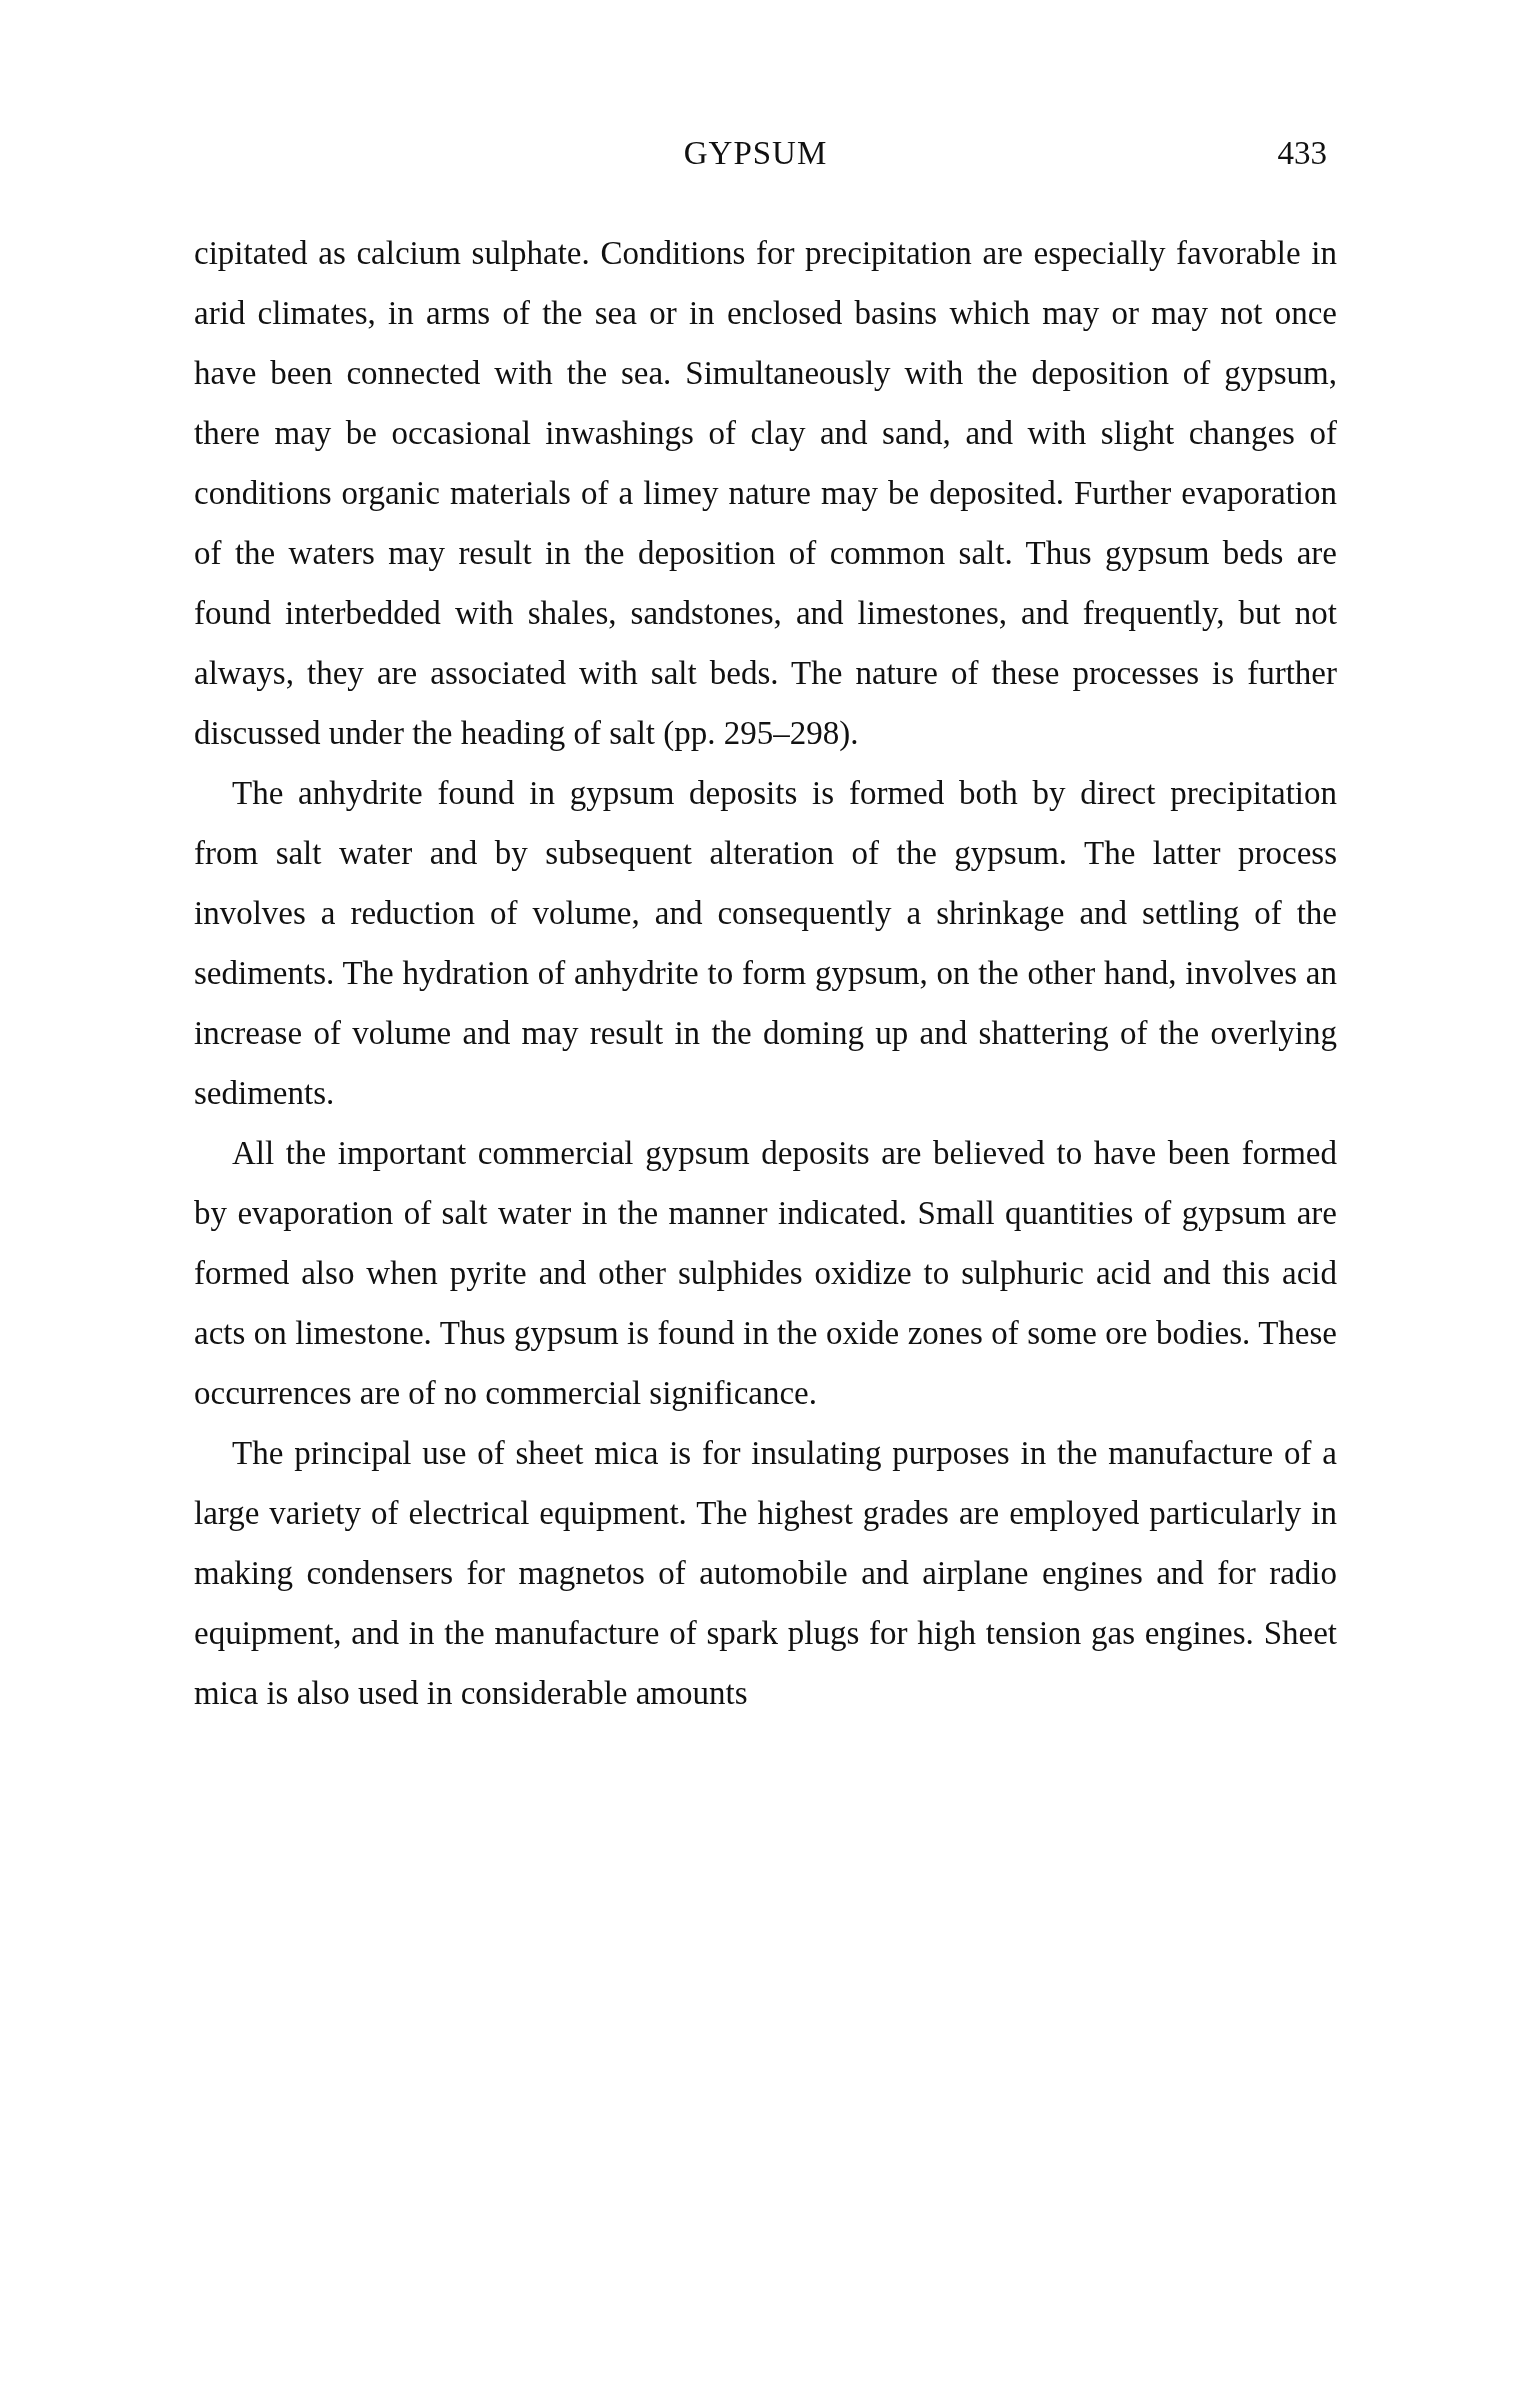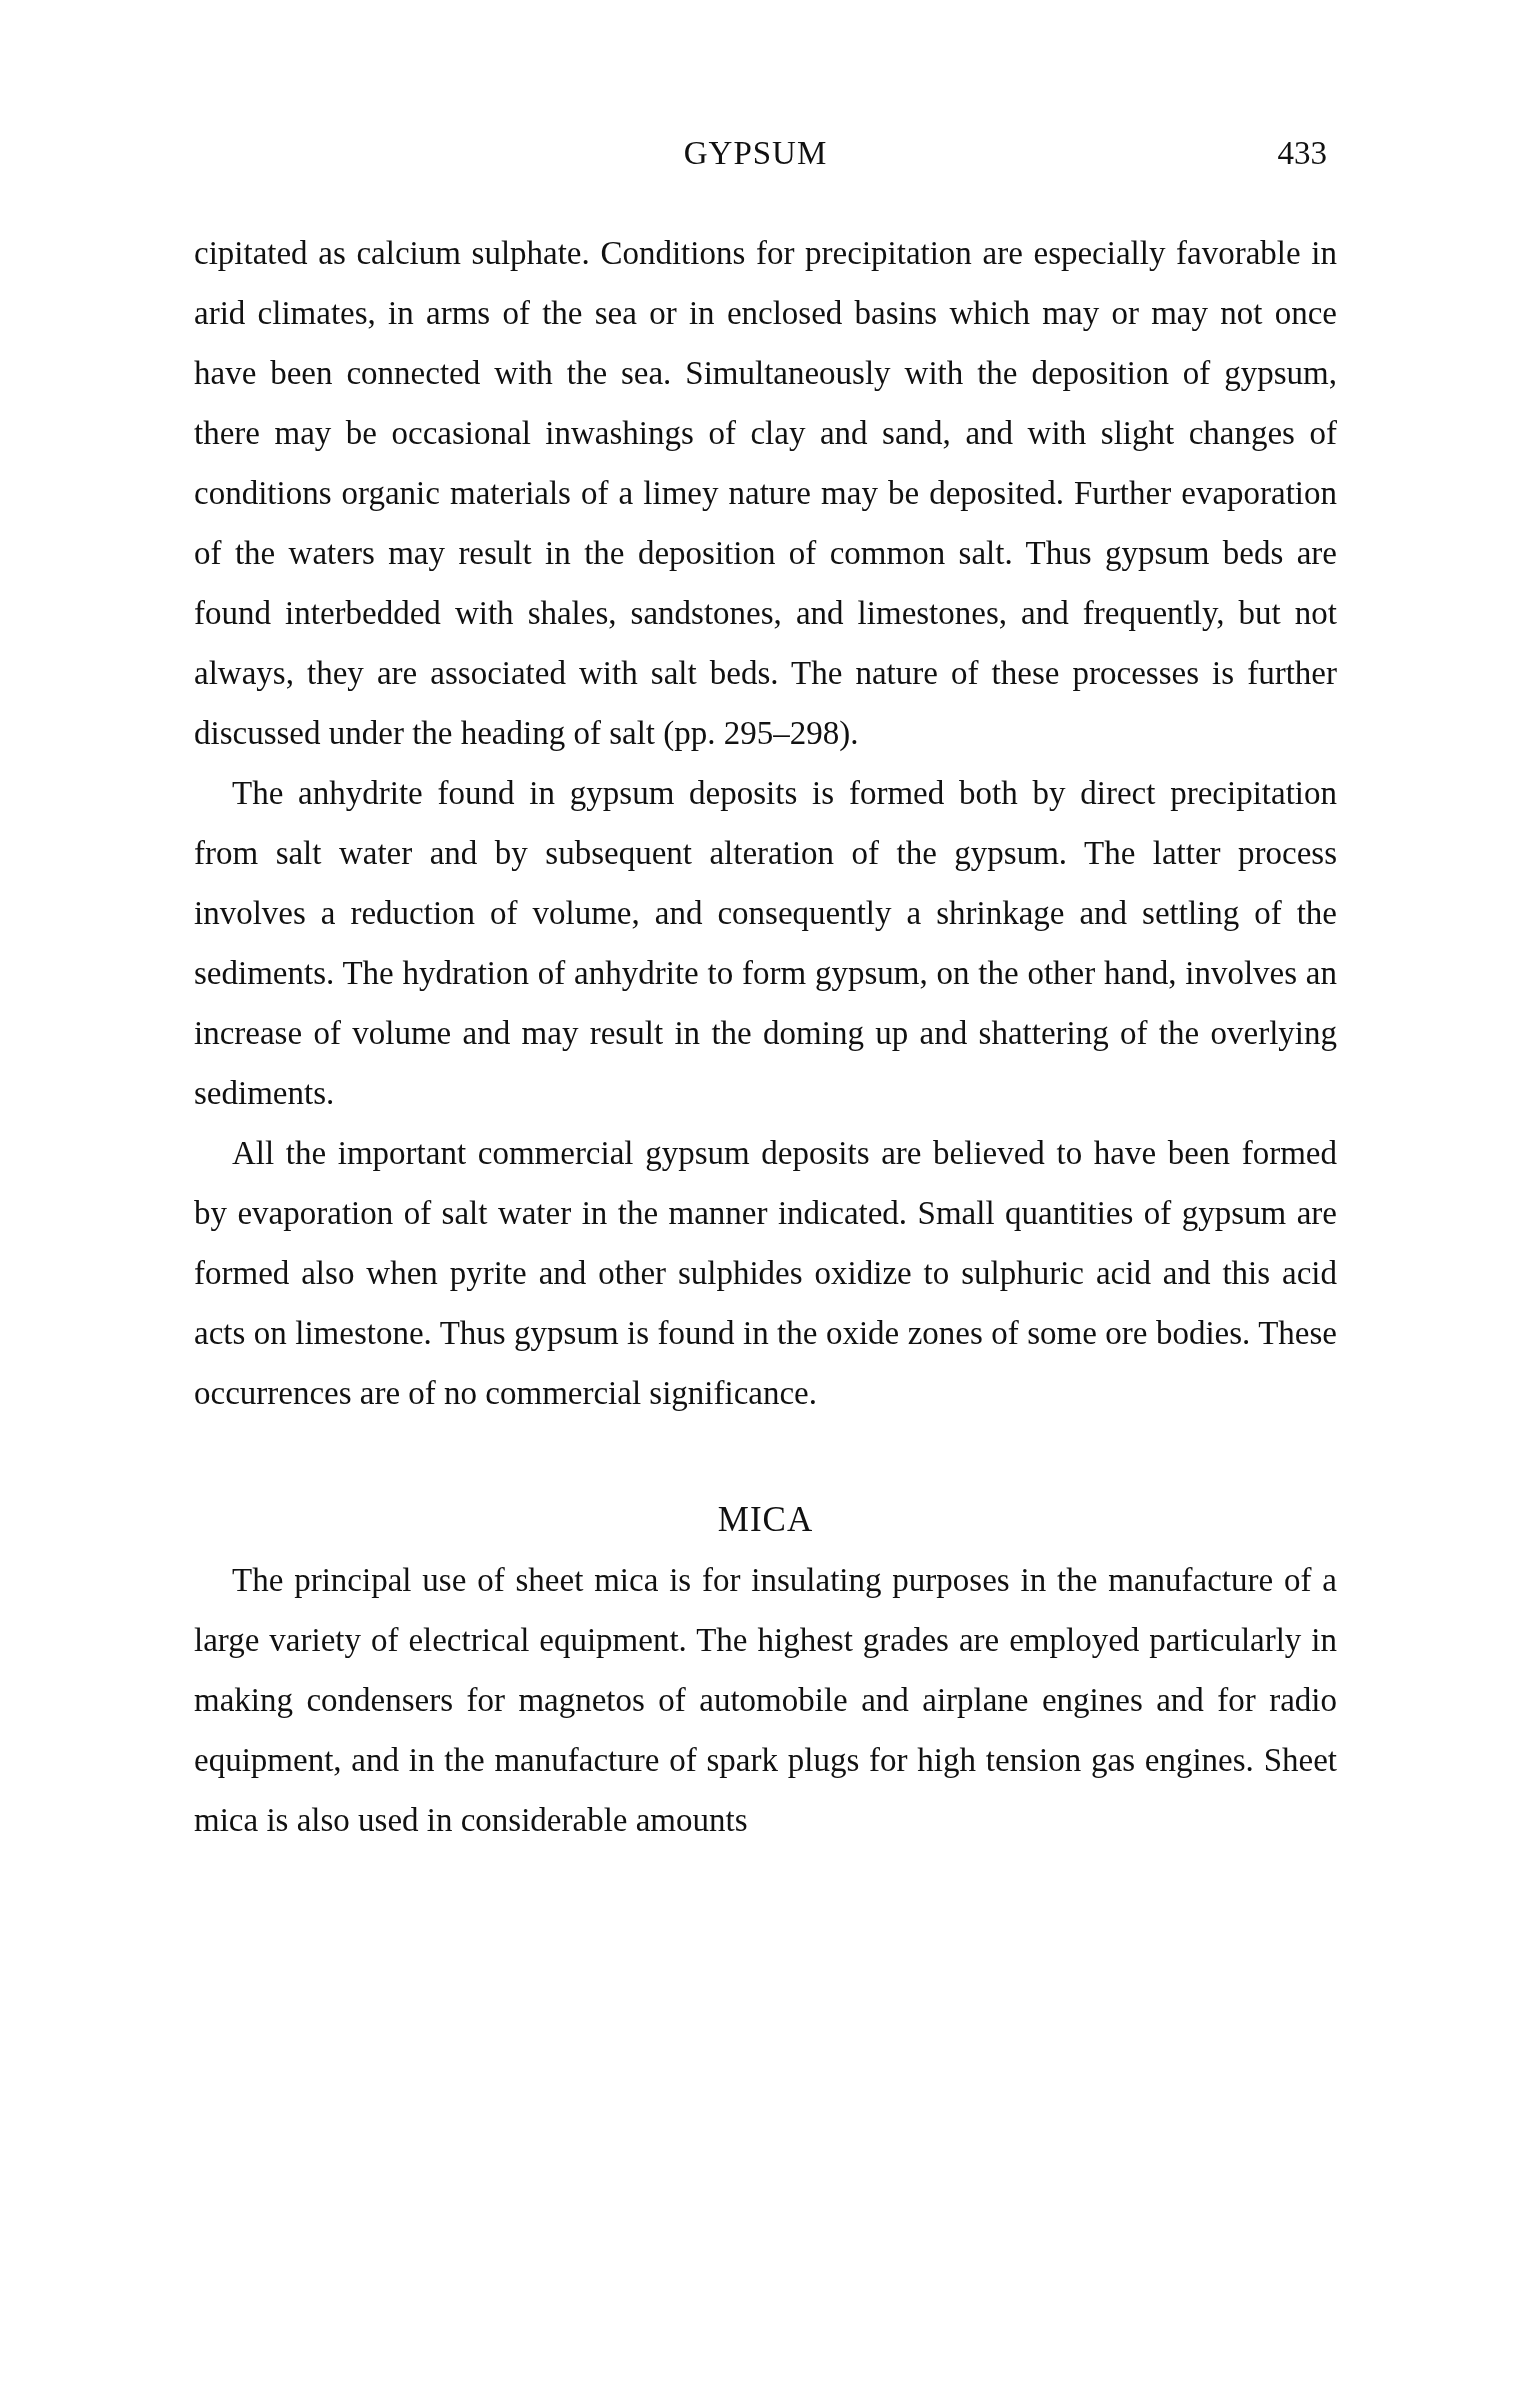--- a/index.html
+++ b/index.html
@@ -79,18 +79,17 @@
   </div>
 
   <div class="body-text">
     <section>
       <p>cipitated as calcium sulphate. Conditions for precipitation are especially favorable in arid climates, in arms of the sea or in enclosed basins which may or may not once have been connected with the sea. Simultaneously with the deposition of gypsum, there may be occasional inwashings of clay and sand, and with slight changes of conditions organic materials of a limey nature may be deposited. Further evaporation of the waters may result in the deposition of common salt. Thus gypsum beds are found interbedded with shales, sandstones, and limestones, and frequently, but not always, they are associated with salt beds. The nature of these processes is further discussed under the heading of salt (pp. 295–298).</p>
       <p class="indent">The anhydrite found in gypsum deposits is formed both by direct precipitation from salt water and by subsequent alteration of the gypsum. The latter process involves a reduction of volume, and consequently a shrinkage and settling of the sediments. The hydration of anhydrite to form gypsum, on the other hand, involves an increase of volume and may result in the doming up and shattering of the overlying sediments.</p>
       <p class="indent">All the important commercial gypsum deposits are believed to have been formed by evaporation of salt water in the manner indicated. Small quantities of gypsum are formed also when pyrite and other sulphides oxidize to sulphuric acid and this acid acts on limestone. Thus gypsum is found in the oxide zones of some ore bodies. These occurrences are of no commercial significance.</p>
     </section>
 
     <section>
-      <div class="section-title">MICA</div>
       <p class="indent">The principal use of sheet mica is for insulating purposes in the manufacture of a large variety of electrical equipment. The highest grades are employed particularly in making condensers for magnetos of automobile and airplane engines and for radio equipment, and in the manufacture of spark plugs for high tension gas engines. Sheet mica is also used in considerable amounts</p>
     </section>
   </div>
 </div>
 
 
 </body></html>

